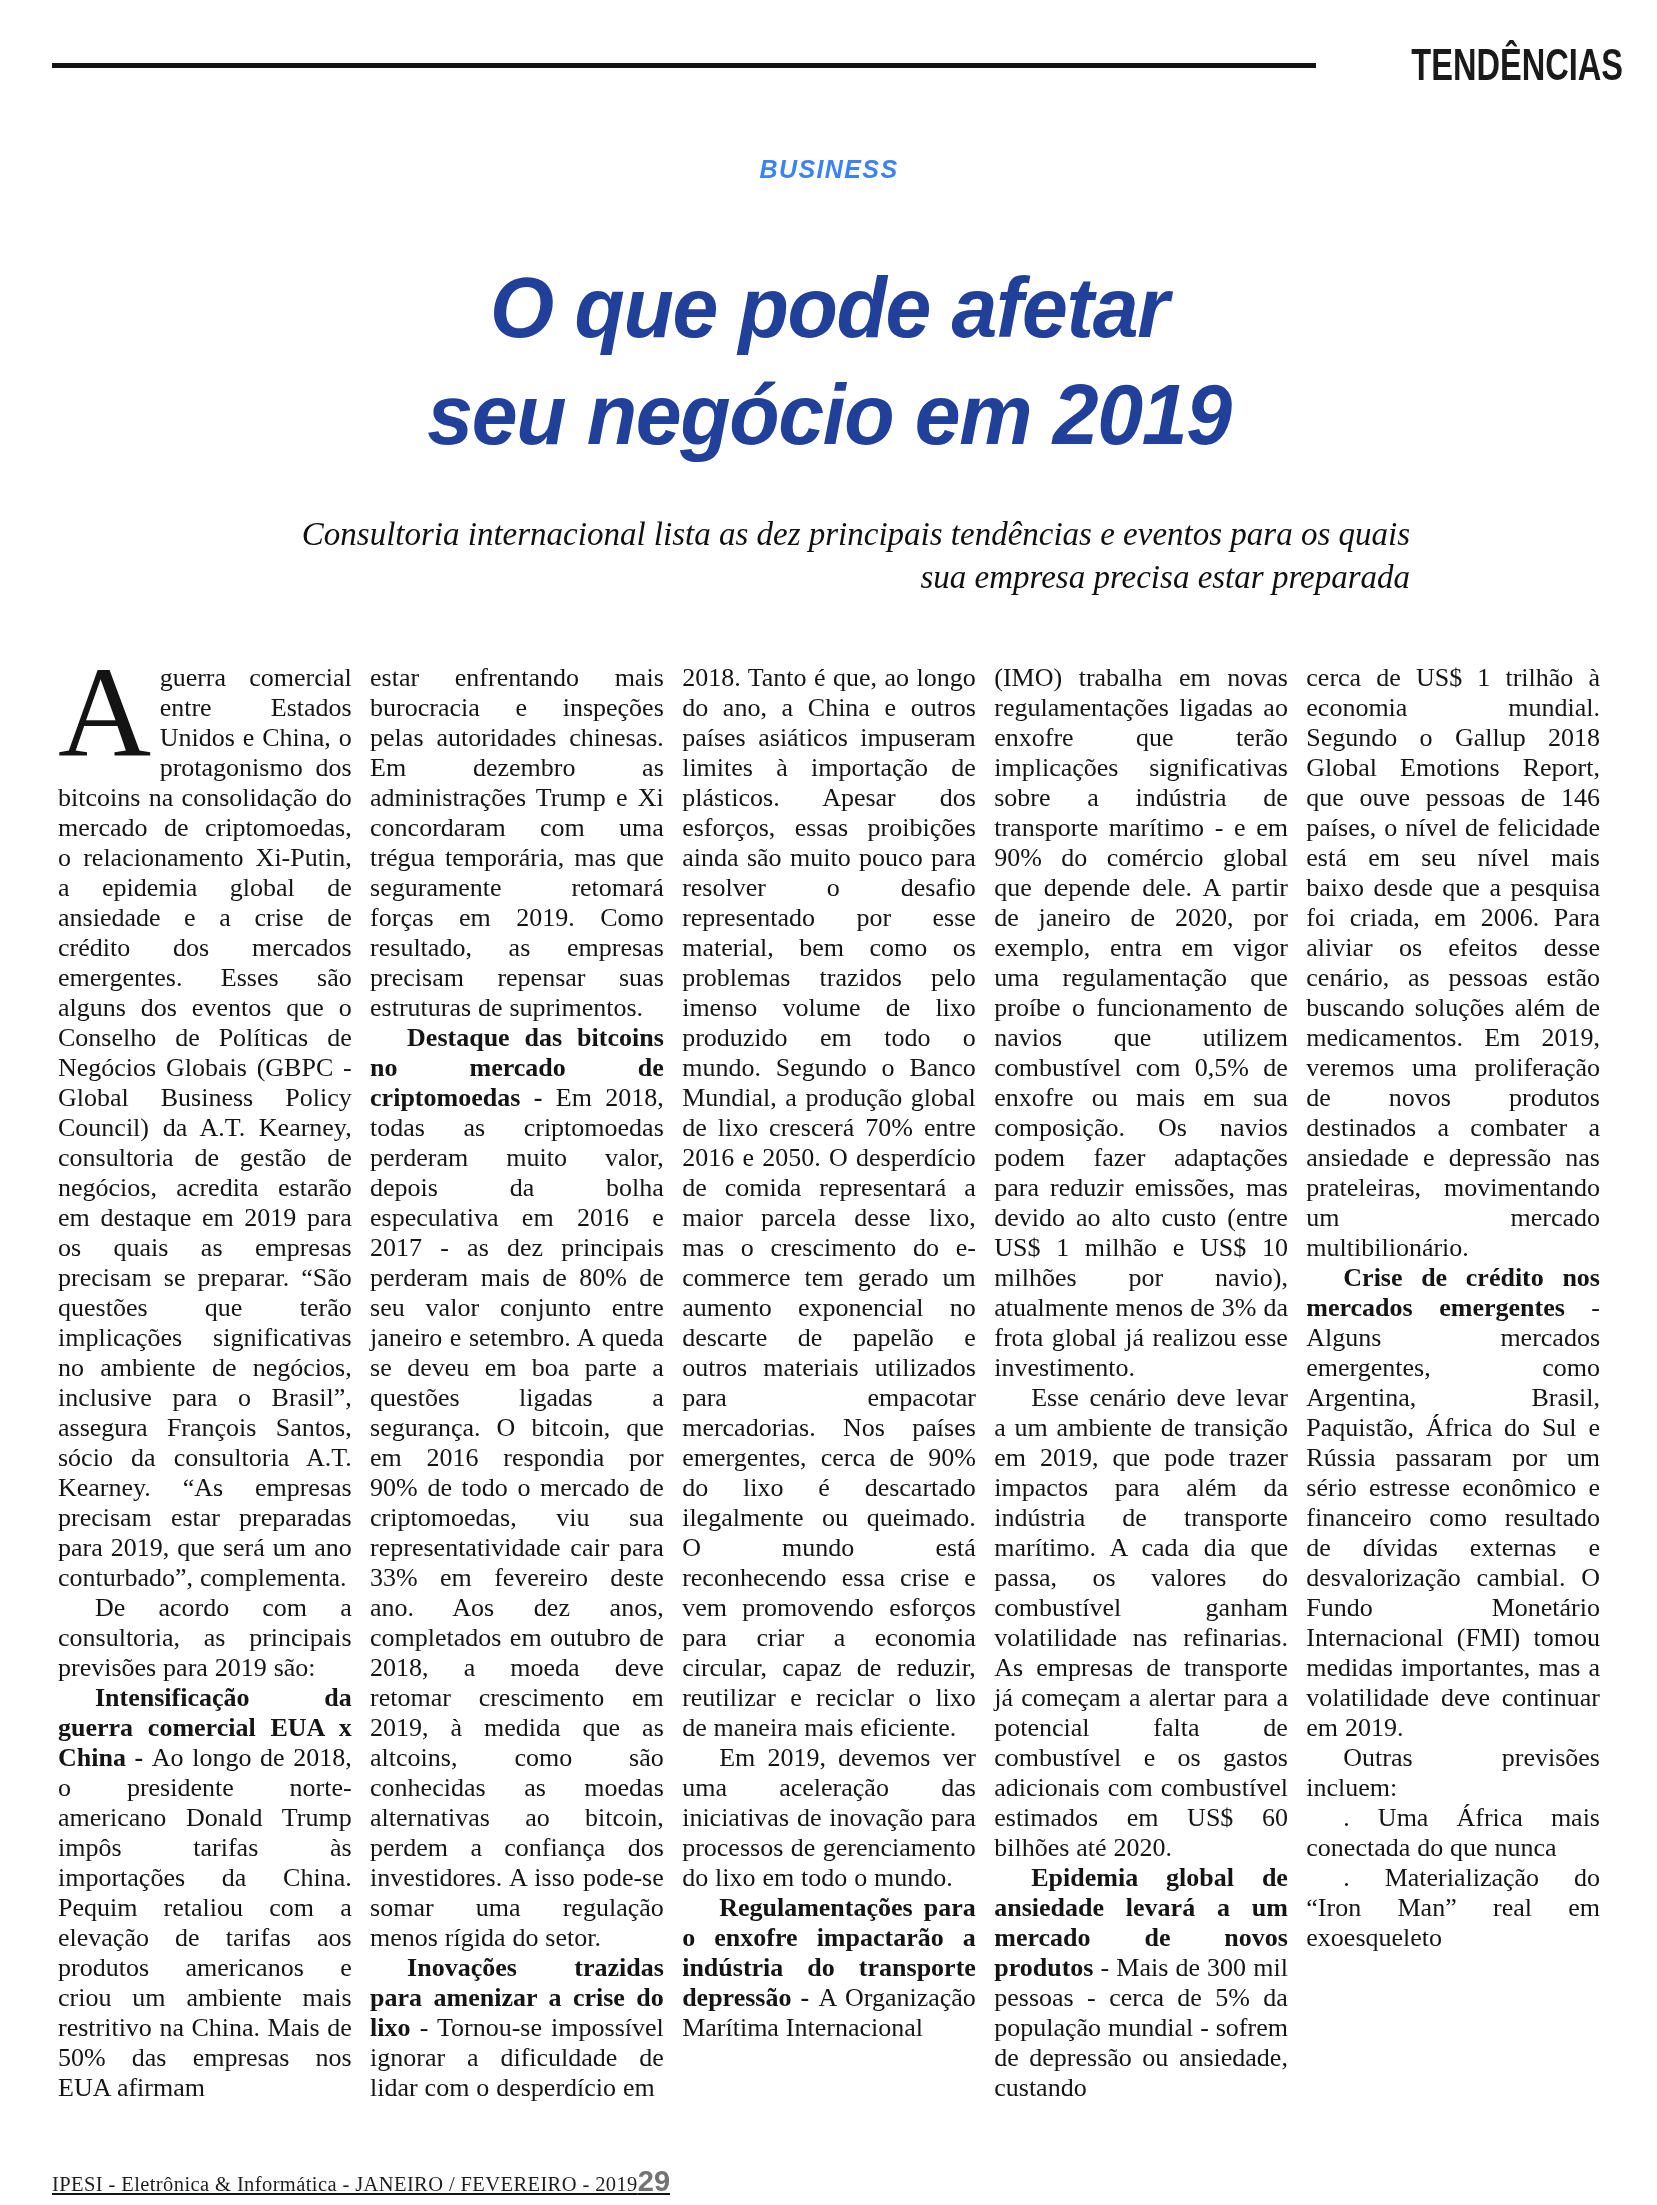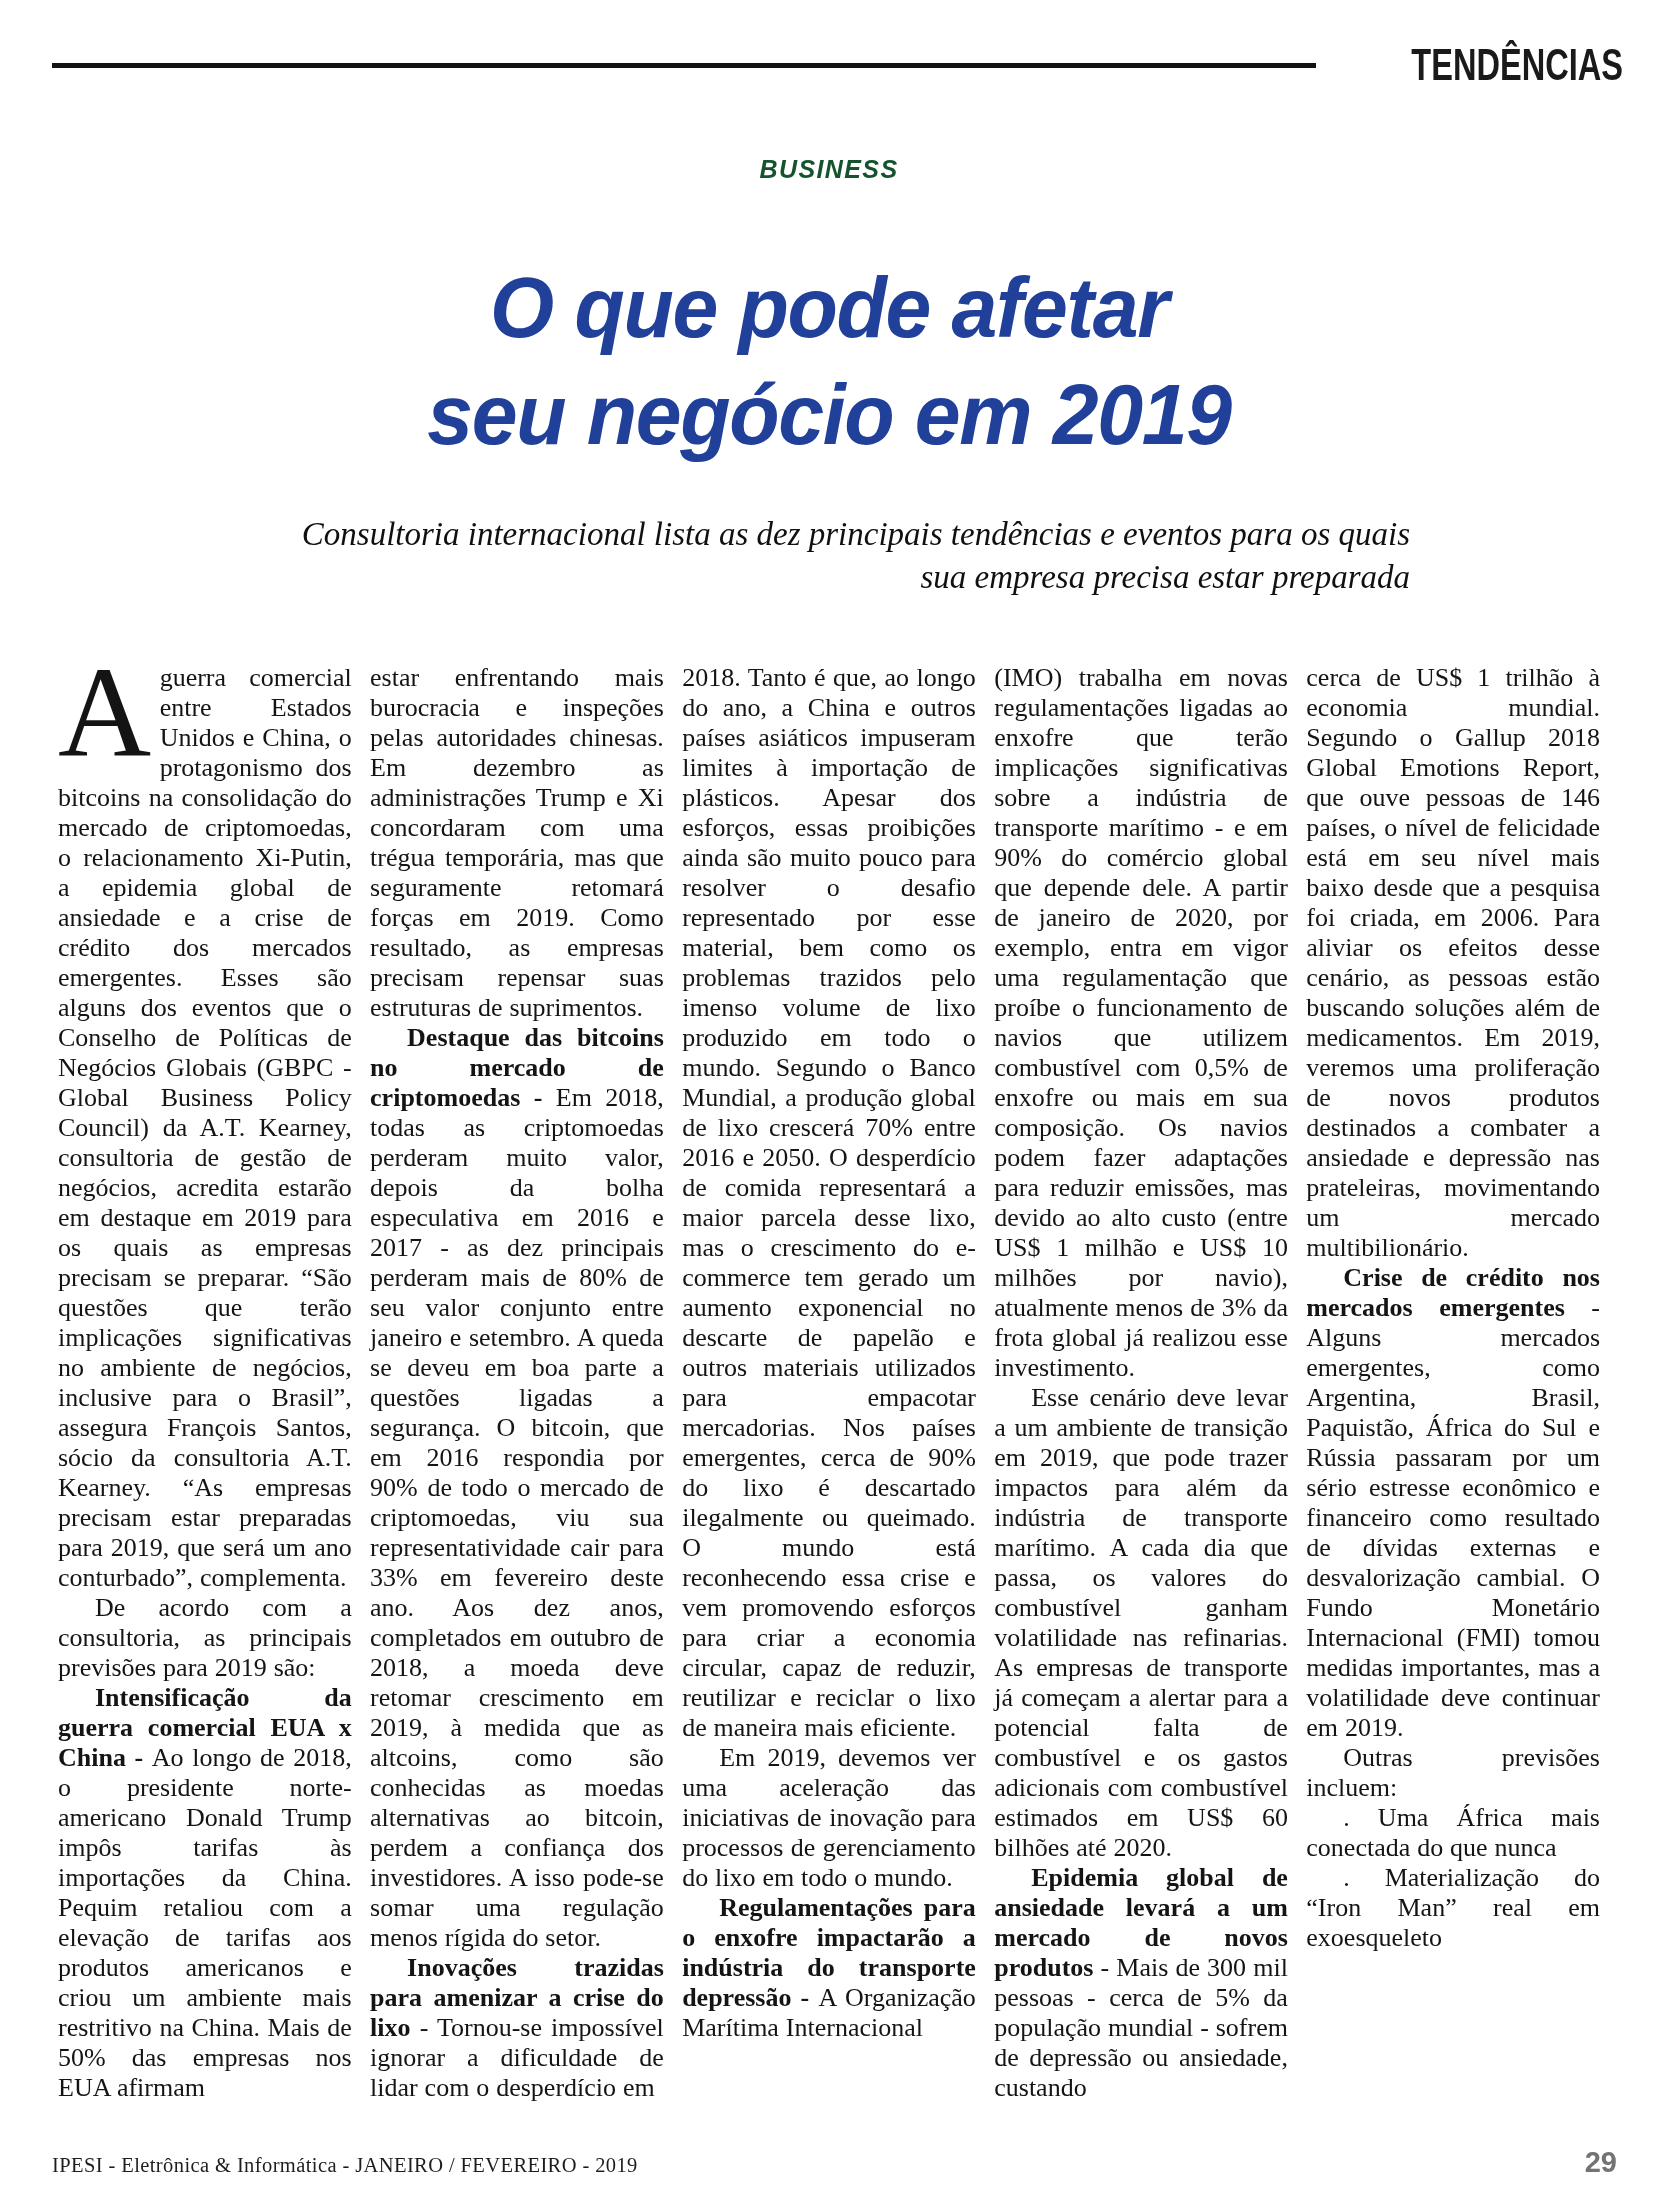--- a/index.html
+++ b/index.html
@@ -24,36 +24,36 @@
   
   .columns{display:flex;gap:18.4px;margin:64px 58px 0 58px;text-align:justify;
         font-size:26px;line-height:30px;hyphens:auto;-webkit-hyphens:auto;word-spacing:0.4px;}
   .col{flex:1;min-width:0;}
   .col p{margin:0;}
   .col p.ind{text-indent:37px;}
   .col .lead{font-weight:700;}
   .col .dropcap{float:left;font-size:129px;line-height:85px;padding:7px 8.5px 0 0;
         font-weight:400;text-indent:0;}
   
-  .footer{position:absolute;left:52px;right:41px;bottom:26px;display:flex;
-        justify-content:space-between;align-items:baseline;}
+  .footer{position:absolute;left:52px;right:41px;bottom:7px;display:flex;
+        justify-content:flex-start;align-items:baseline;text-decoration:underline;}
   .credit{font-size:20.5px;letter-spacing:0.4px;color:#1d1d1d;}
   .pagenum{font-family:"Liberation Sans",sans-serif;font-weight:700;font-size:29px;color:#737373;}
 </style>
 </head>
 <body>
 
 <div class="page">
 
   <div class="header">
     <div class="header-rule"></div>
     <span class="section-label">TENDÊNCIAS</span>
   </div>
 
-  <div class="kicker" style="color: #14532d;">BUSINESS</div>
+  <div class="kicker" style="color: #3b82f6;">BUSINESS</div>
 
   <h1 class="title" style="margin-bottom: 0px; margin-top: 70px; color: rgb(33, 64, 154);">
     <span class="line">O que pode afetar</span>
     <span class="line">seu negócio em 2019</span>
   </h1>
 
   <div class="subtitle">Consultoria internacional lista as dez principais tendências e eventos para os quais sua empresa precisa estar preparada</div>
 
   <div class="columns">
       <div class="col">

